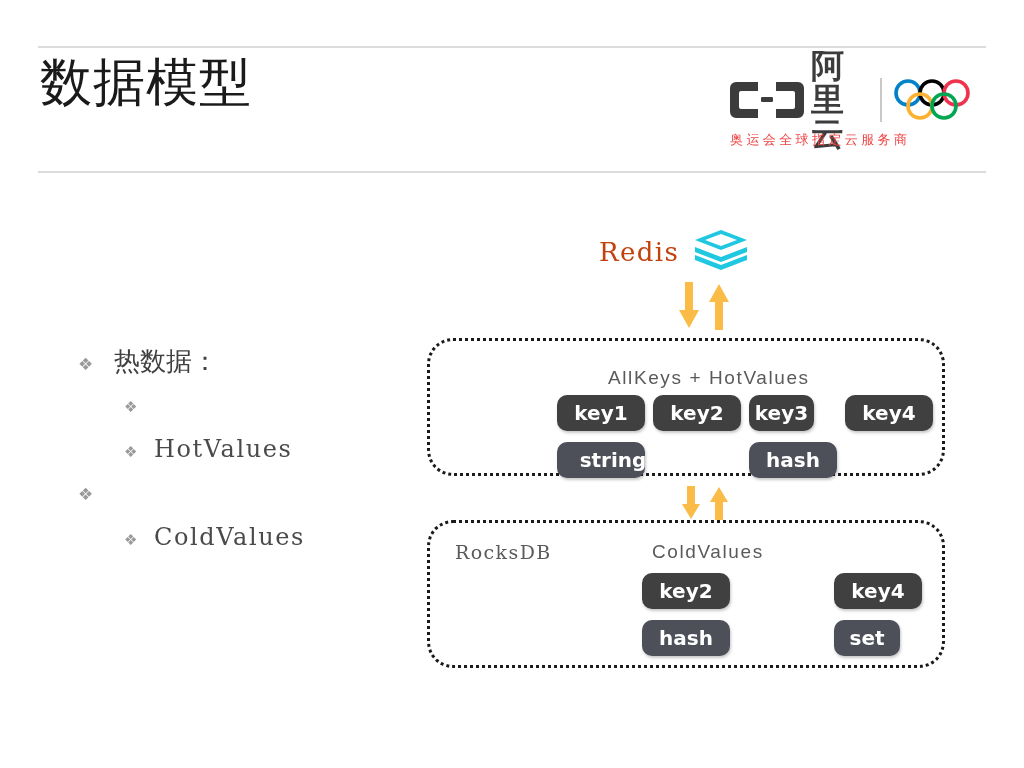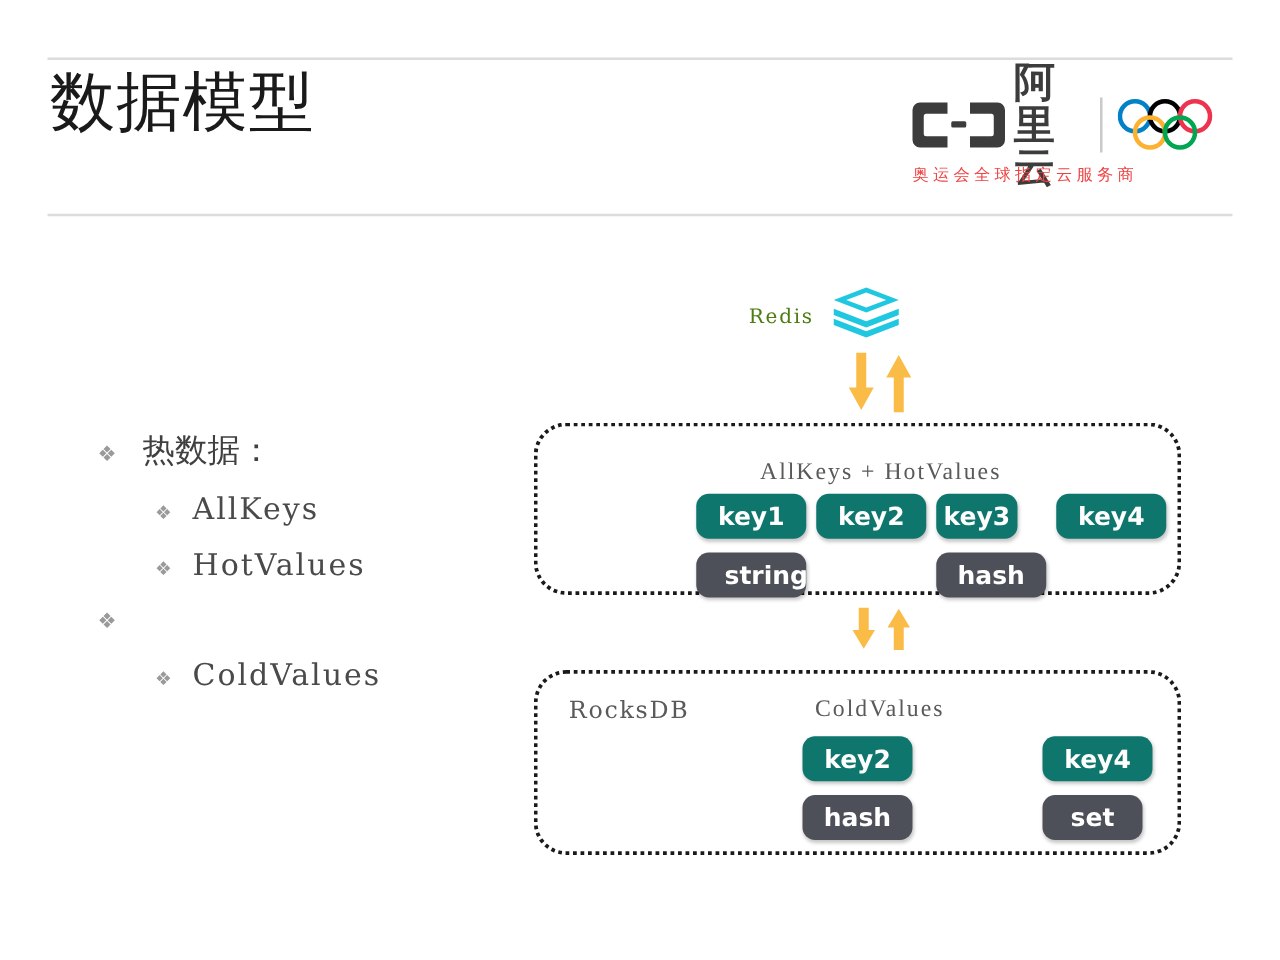--- a/index.html
+++ b/index.html
@@ -136,22 +136,22 @@
   .redis-row {
     position: absolute;
     left: 175px;
     top: 0px;
     display: flex;
     align-items: center;
     gap: 14px;
   }
   .redis-label {
     font-family: "DejaVu Serif", "Liberation Serif", serif;
-    font-size: 16px;
-    color: #4d7c0f;
+    font-size: 26px;
+    color: #c2410c;
     letter-spacing: 1.4px;
   }
 
   .arrows {
     position: absolute;
     display: flex;
     gap: 8px;
     align-items: flex-start;
   }
   .arrows-top { left: 254px; top: 54px; }
@@ -165,34 +165,34 @@
     box-sizing: border-box;
   }
   .box-ram {
     left: 3px;
     top: 110px;
     width: 518px;
     height: 138px;
   }
   .box-rocks {
     left: 3px;
-    top: 308px;
+    top: 292px;
     width: 518px;
     height: 148px;
   }
 
   .ram-chip {
     position: absolute;
     left: 28px;
     top: 28px;
   }
 
   .box-heading {
     position: absolute;
-    font-family: Liberation Serif, serif;
+    font-family: Liberation Sans, sans-serif;
     font-size: 19px;
     color: #5a5a5a;
     letter-spacing: 1.6px;
     white-space: nowrap;
   }
   .heading-hot { left: 178px; top: 26px; }
   .heading-cold { left: 222px; top: 18px; }
   .label-rocksdb {
     position: absolute;
     left: 25px;
@@ -211,36 +211,36 @@
     display: flex;
     align-items: center;
     justify-content: center;
     font-family: "DejaVu Sans", "Liberation Sans", sans-serif;
     font-size: 20px;
     font-weight: bold;
     color: #ffffff;
     box-shadow: 1px 2px 3px rgba(0,0,0,0.22);
     box-sizing: border-box;
   }
-  .badge-key { background: #0f766e; }
+  .badge-key { background: #404040; }
   .badge-val { background: #4d5058; }
 
   
   .k1 { left: 127px; top: 54px; width: 88px; }
   .k2 { left: 223px; top: 54px; width: 88px; }
   .k3 { left: 319px; top: 54px; width: 65px; }
   .k4 { left: 415px; top: 54px; width: 88px; }
   .v1 { left: 127px; top: 101px; width: 88px; padding-left: 24px; }
   .v2 { left: 319px; top: 101px; width: 88px; }
 
   
   .rk1 { left: 212px; top: 50px; width: 88px; }
   .rk2 { left: 404px; top: 50px; width: 88px; }
   .rv1 { left: 212px; top: 97px; width: 88px; }
-  .rv2 { left: 404px; top: 97px; width: 80px; }
+  .rv2 { left: 404px; top: 97px; width: 66px; }
 </style>
 </head>
 <body>
 
 <div class="rule rule-top"></div>
 <div class="rule rule-bottom"></div>
 
 <div class="slide-title">数据模型</div>
 
 <div class="logo">
@@ -271,21 +271,20 @@
   <div class="logo-tagline">奥运会全球指定云服务商</div>
 </div>
 
 <div class="bullets">
   <div class="bullet bullet-l1">
     <span class="marker">❖</span>
     <span class="btext">热数据：</span>
   </div>
   <div class="bullet bullet-l2">
     <span class="marker">❖</span>
-    <span class="btext">AllKeys</span>
   </div>
   <div class="bullet bullet-l2">
     <span class="marker">❖</span>
     <span class="btext">HotValues</span>
   </div>
   <div class="bullet bullet-l1">
     <span class="marker">❖</span>
   </div>
   <div class="bullet bullet-l2">
     <span class="marker">❖</span>

